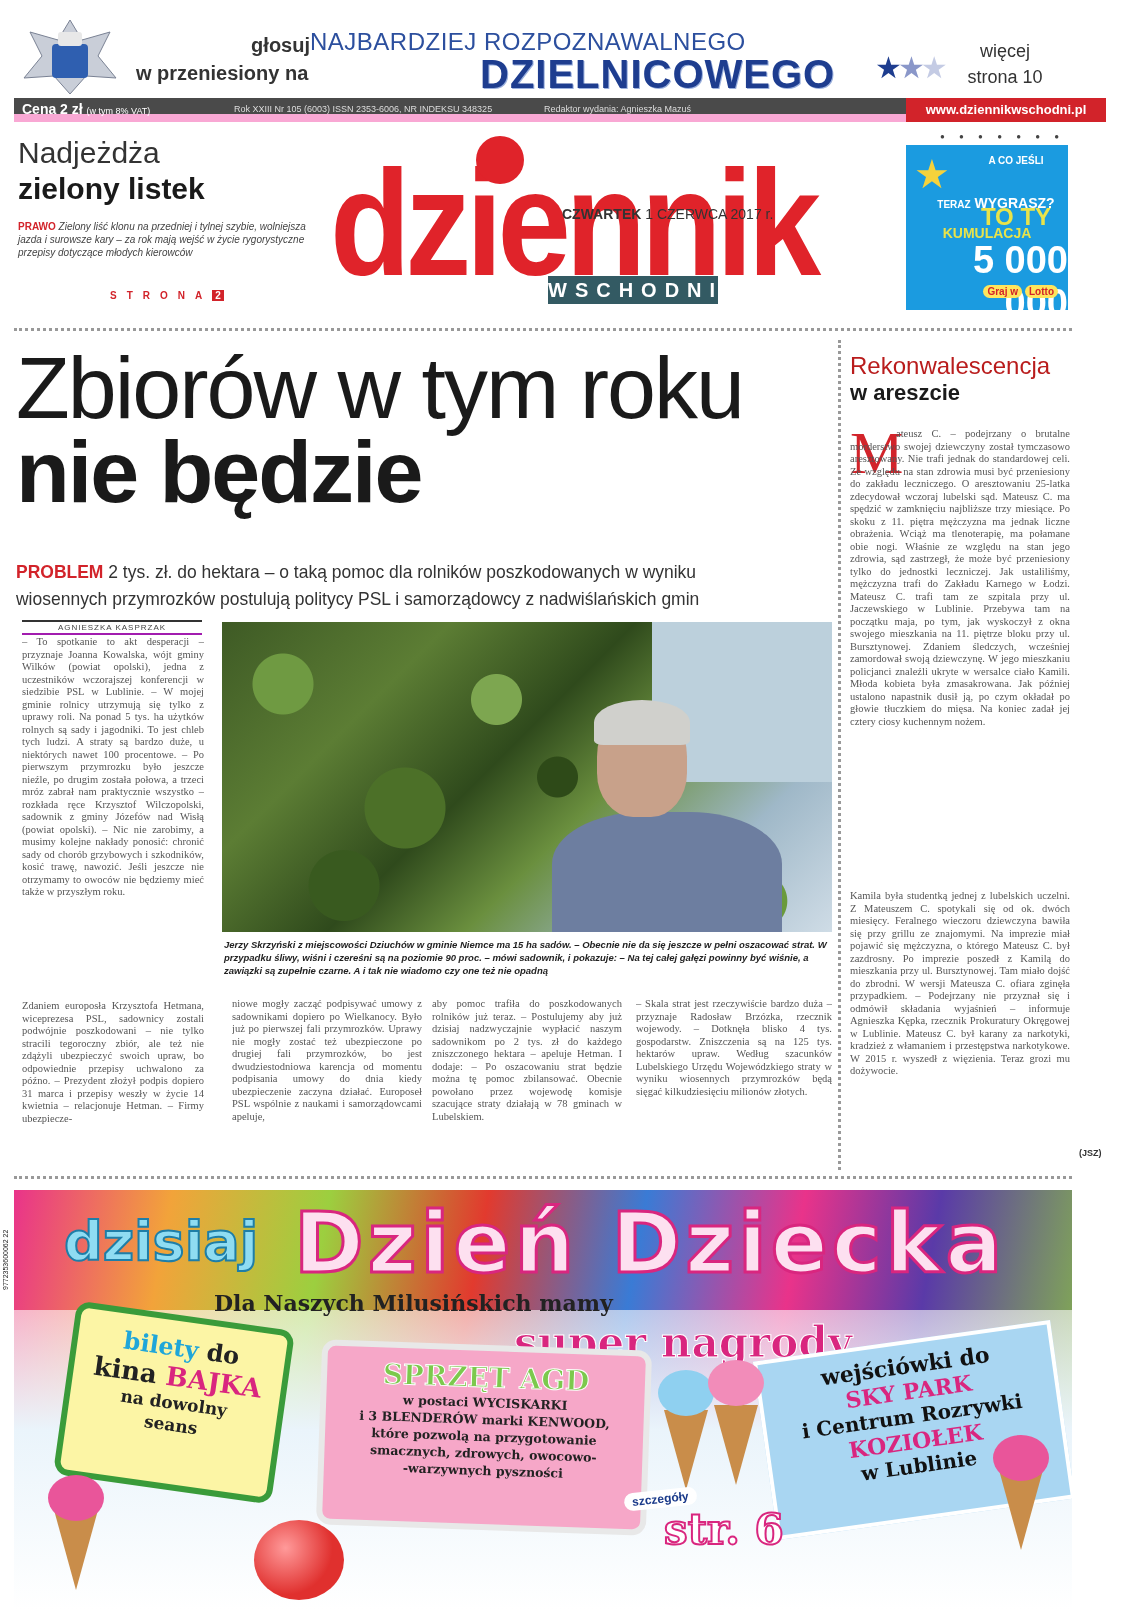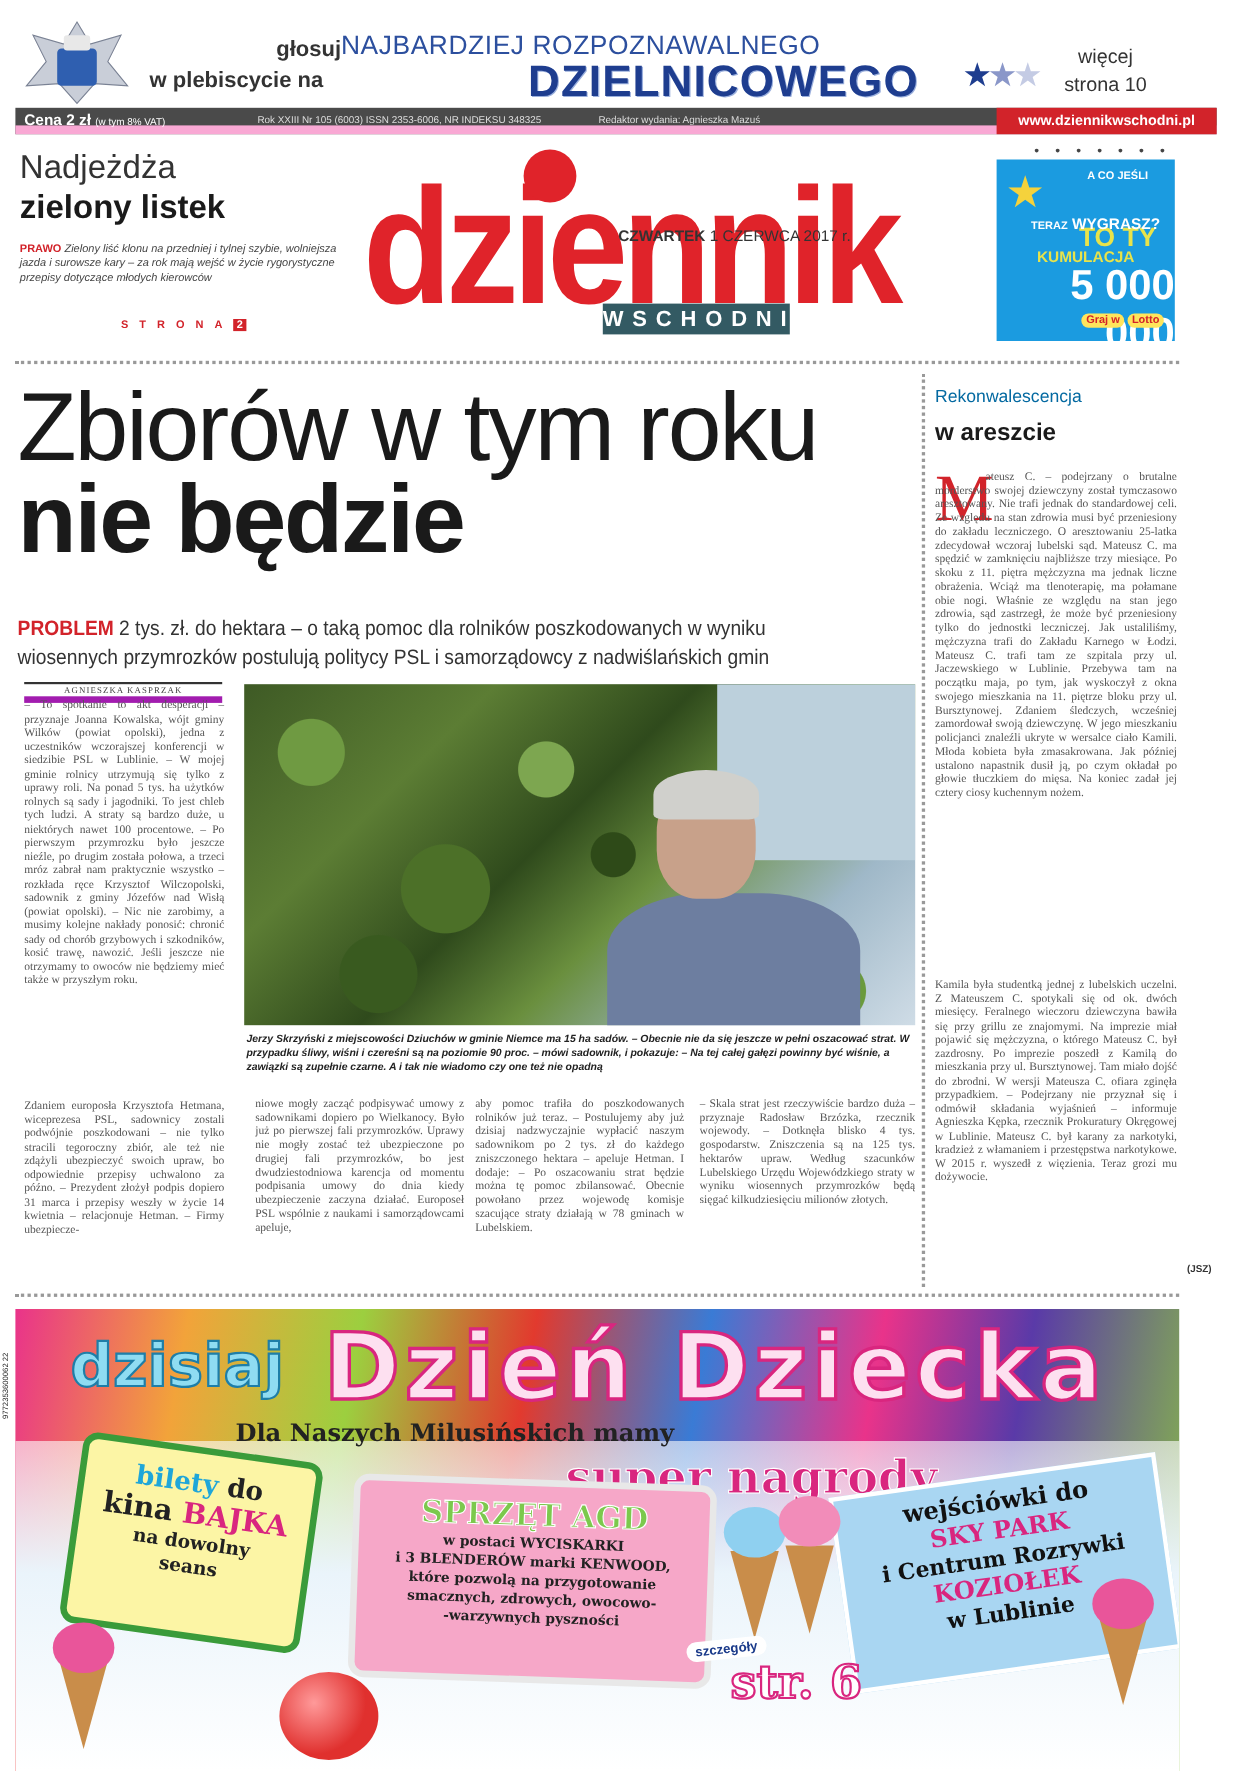--- a/index.html
+++ b/index.html
@@ -53,41 +53,41 @@
 
   .dots-h { height: 0; border-top: 3px dotted #999; }
   .dots-v { width: 0; border-left: 3px dotted #999; }
 
   
   .headline { left: 16px; top: 346px; width: 820px; font-size: 88px; line-height: 84px; color: #1a1a1a; letter-spacing: -2px; }
   .headline b { font-weight: bold; }
   .lead { left: 16px; top: 558px; width: 820px; font-size: 19px; line-height: 27px; color: #333; transform: scaleX(0.92); transform-origin: left; white-space: nowrap; }
   .lead .tag { color: #d2232a; font-weight: bold; }
 
-  .byline { left: 22px; top: 620px; width: 180px; font-size: 8px; text-align: center; border-top: 2px solid #333; border-bottom: 6px solid #a21caf; padding: 1px 0; color: #444; letter-spacing: 1px; font-family: Liberation Serif, serif; }
+  .byline { left: 22px; top: 620px; width: 180px; font-size: 8px; text-align: center; border-top: 2px solid #333; border-bottom: 2px solid #a21caf; padding: 1px 0; color: #444; letter-spacing: 1px; }
 
   .col { font-family: "Liberation Serif", serif; font-size: 10.5px; line-height: 12.5px; color: #555; text-align: justify; }
 
   .photo { left: 222px; top: 622px; width: 610px; height: 310px; overflow: hidden; background: linear-gradient(135deg, #3e5a25 0%, #5c7d34 25%, #2f4a1c 45%, #6a8f3e 60%, #9fb8c8 80%, #cfdce6 100%); }
   .photo .sky { position: absolute; right: 0; top: 0; width: 180px; height: 160px; background: #bcd0dc; }
   .photo .man-head { position: absolute; left: 375px; top: 85px; width: 90px; height: 110px; border-radius: 45% 45% 40% 40%; background: #c8a18a; }
   .photo .man-hair { position: absolute; left: 372px; top: 78px; width: 96px; height: 45px; border-radius: 50% 50% 10% 10%; background: #d0d0cc; }
   .photo .man-body { position: absolute; left: 330px; top: 190px; width: 230px; height: 130px; border-radius: 40% 40% 0 0; background: #6d7ea0; }
   .photo .leaves { position: absolute; left: 0; top: 0; width: 100%; height: 100%;
     background: radial-gradient(circle at 10% 20%, #6f9a42 0 30px, transparent 31px),
                 radial-gradient(circle at 30% 60%, #4c7028 0 40px, transparent 41px),
                 radial-gradient(circle at 45% 25%, #7da650 0 25px, transparent 26px),
                 radial-gradient(circle at 20% 85%, #395a1f 0 35px, transparent 36px),
                 radial-gradient(circle at 60% 80%, #5b8833 0 30px, transparent 31px),
                 radial-gradient(circle at 88% 90%, #6a9a3c 0 28px, transparent 29px),
                 radial-gradient(circle at 55% 50%, #2e4a18 0 20px, transparent 21px); }
   .caption { left: 224px; top: 938px; width: 608px; font-size: 9.5px; line-height: 13px; color: #222; font-style: italic; font-weight: bold; }
 
   
-  .side-h1 { left: 850px; top: 352px; font-size: 16px; color: #0369a1; }
+  .side-h1 { left: 850px; top: 352px; font-size: 24px; color: #b91c1c; }
   .side-h2 { left: 850px; top: 380px; font-size: 22px; font-weight: bold; color: #1a1a1a; }
   .dropcap { left: 850px; top: 428px; font-size: 60px; line-height: 50px; color: #d2232a; font-family: "Liberation Serif", serif; }
   .signature { left: 1040px; top: 1148px; font-size: 9px; font-weight: bold; color: #333; padding-left: 39px; }
 
   
   .ad { left: 14px; top: 1190px; width: 1058px; height: 420px; overflow: hidden;
         background: linear-gradient(100deg, #e9338a 0%, #f2a33a 14%, #9ccf3f 28%, #e23a2e 42%, #3a7bd5 56%, #e9338a 70%, #5a3aa8 82%, #8cc63f 100%); }
   .ad .lower { position: absolute; left: 0; top: 120px; width: 100%; height: 300px; background: linear-gradient(180deg, rgba(255,255,255,0.6), #eaf4fb 40%, #ffffff 100%); }
   .ad .t-dzisiaj { position: absolute; left: 50px; top: 20px; font-size: 54px; font-weight: bold; color: #8fdcf2; -webkit-text-stroke: 2px #1e7ea8; font-family: "DejaVu Sans", sans-serif; }
   .ad .t-dzien { position: absolute; left: 280px; top: 4px; font-size: 84px; font-weight: bold; color: #fde0f0; -webkit-text-stroke: 3px #d9267f; font-family: "DejaVu Sans", sans-serif; letter-spacing: 4px; }
@@ -115,21 +115,21 @@
 <body>
 
 <div class="abs badge-logo">
   <svg width="100" height="78" viewBox="0 0 100 78">
     <polygon points="50,2 62,22 90,14 78,38 96,60 66,58 50,76 34,58 4,60 22,38 10,14 38,22" fill="#c9ced8" stroke="#7a8294" stroke-width="1"></polygon>
     <rect x="32" y="26" width="36" height="34" rx="4" fill="#2f5fb0"></rect>
     <rect x="38" y="14" width="24" height="14" rx="3" fill="#e8e8e8"></rect>
   </svg>
 </div>
 <div class="abs plebiscyt-a">głosuj</div>
-<div class="abs plebiscyt-b">w plebiscycie na</div>
+<div class="abs plebiscyt-b">w przeniesiony na</div>
 <div class="abs naj">NAJBARDZIEJ ROZPOZNAWALNEGO</div>
 <div class="abs dzielnicowego">DZIELNICOWEGO</div>
 <div class="abs stars"><span class="s1">★</span><span class="s2">★</span><span class="s3">★</span></div>
 <div class="abs wiecej">
   <div>więcej</div>
   <div>strona 10</div>
 </div>
 
 <div class="abs infobar">
   <div class="price"><span>Cena 2 zł</span> <small>(w tym 8% VAT)</small></div>

